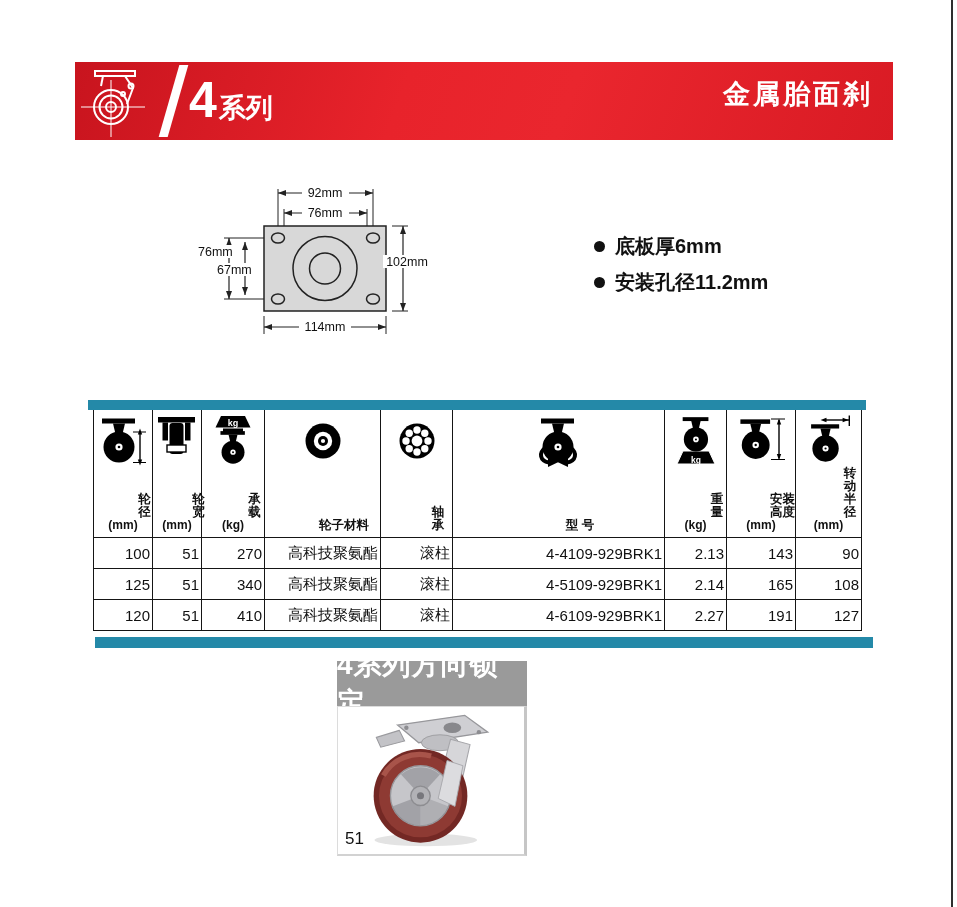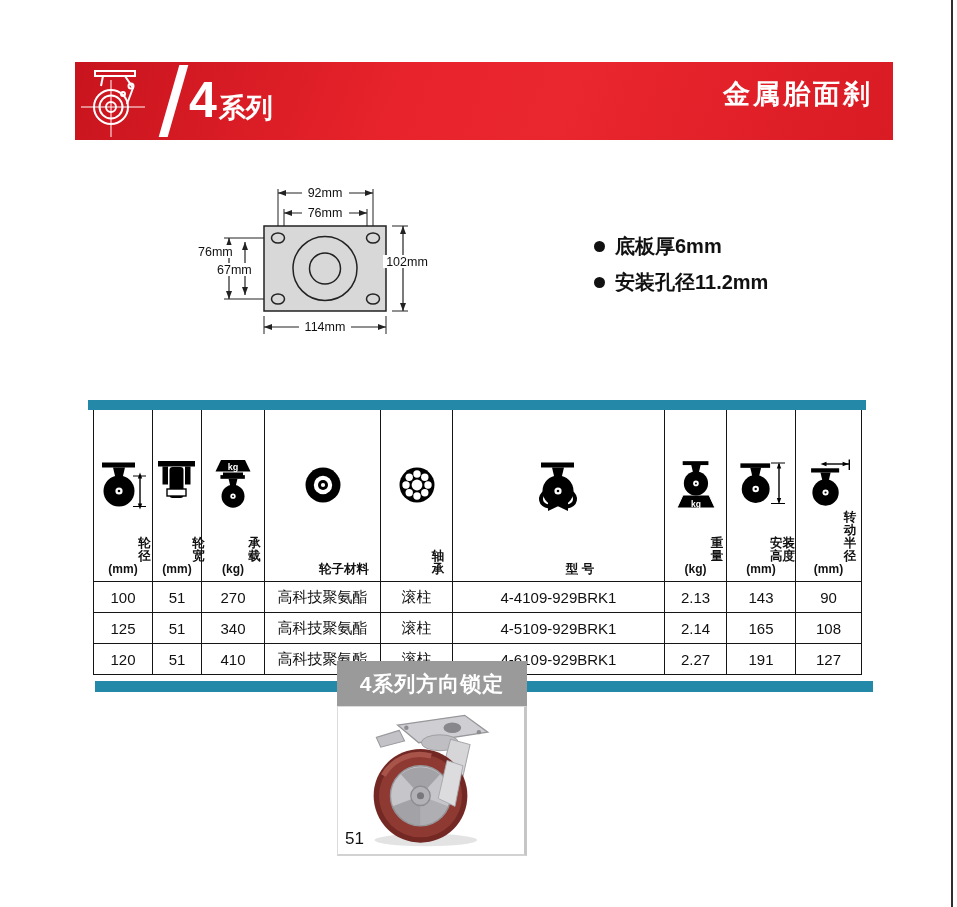--- a/index.html
+++ b/index.html
@@ -36,28 +36,28 @@
 
   
   .table-wrap { position:absolute; left:93px; top:400px; width:768px; }
   .teal-bar { height:10px; background:#2489a8; }
   .teal-top { width:778px; margin-left:-5px; }
   .teal-bottom { width:778px; margin-left:2px; margin-top:6px; height:11px; }
   table.spec { border-collapse:collapse; width:768px; table-layout:fixed; }
   table.spec th, table.spec td { border:1px solid #151515; }
   table.spec th { border-top:none; height:88px; padding:0; vertical-align:top; background:#fff; }
   .hcell { height:100%; display:flex; flex-direction:column; align-items:center; justify-content:space-between; padding:5px 0 5px; box-sizing:border-box; }
-  .hicon { flex:0 0 auto; display:flex; align-items:center; justify-content:center;margin-top:44px; }
+  .hicon { flex:0 0 auto; display:flex; align-items:center; justify-content:center; }
   .hlabel { font-size:12.5px; font-weight:bold; line-height:13px; margin-top:auto;padding-left:43px; }
   .hunit { font-size:12px; line-height:13px; }
-  table.spec td { height:30px; text-align:center; font-size:15px; padding:0 2px; background:#fff; }
+  table.spec td { height:30px; text-align:right; font-size:15px; padding:0 2px; background:#fff; }
 
   
   .product-box { position:absolute; left:337px; top:661px; width:190px; }
-  .pb-title { height:45px; background:#9a9a9a; color:#fff; font-size:21px; font-weight:bold;
+  .pb-title { height:45px; background:#9a9a9a; color:#fff; font-size:28px; font-weight:bold;
               display:flex; align-items:center; justify-content:center; letter-spacing:1px; }
   .pb-body { position:relative; height:147px; background:#fff; border:1px solid #dcdcdc; border-right:3px solid #c6c6c6; border-bottom:2px solid #d2d2d2; }
   .pb-photo { position:absolute; left:10px; top:2px; }
   .pb-size { position:absolute; left:7px; bottom:5px; font-size:17px; color:#111; }
 </style>
 </head>
 <body>
 
 <svg width="0" height="0" style="position:absolute">
   <defs>

